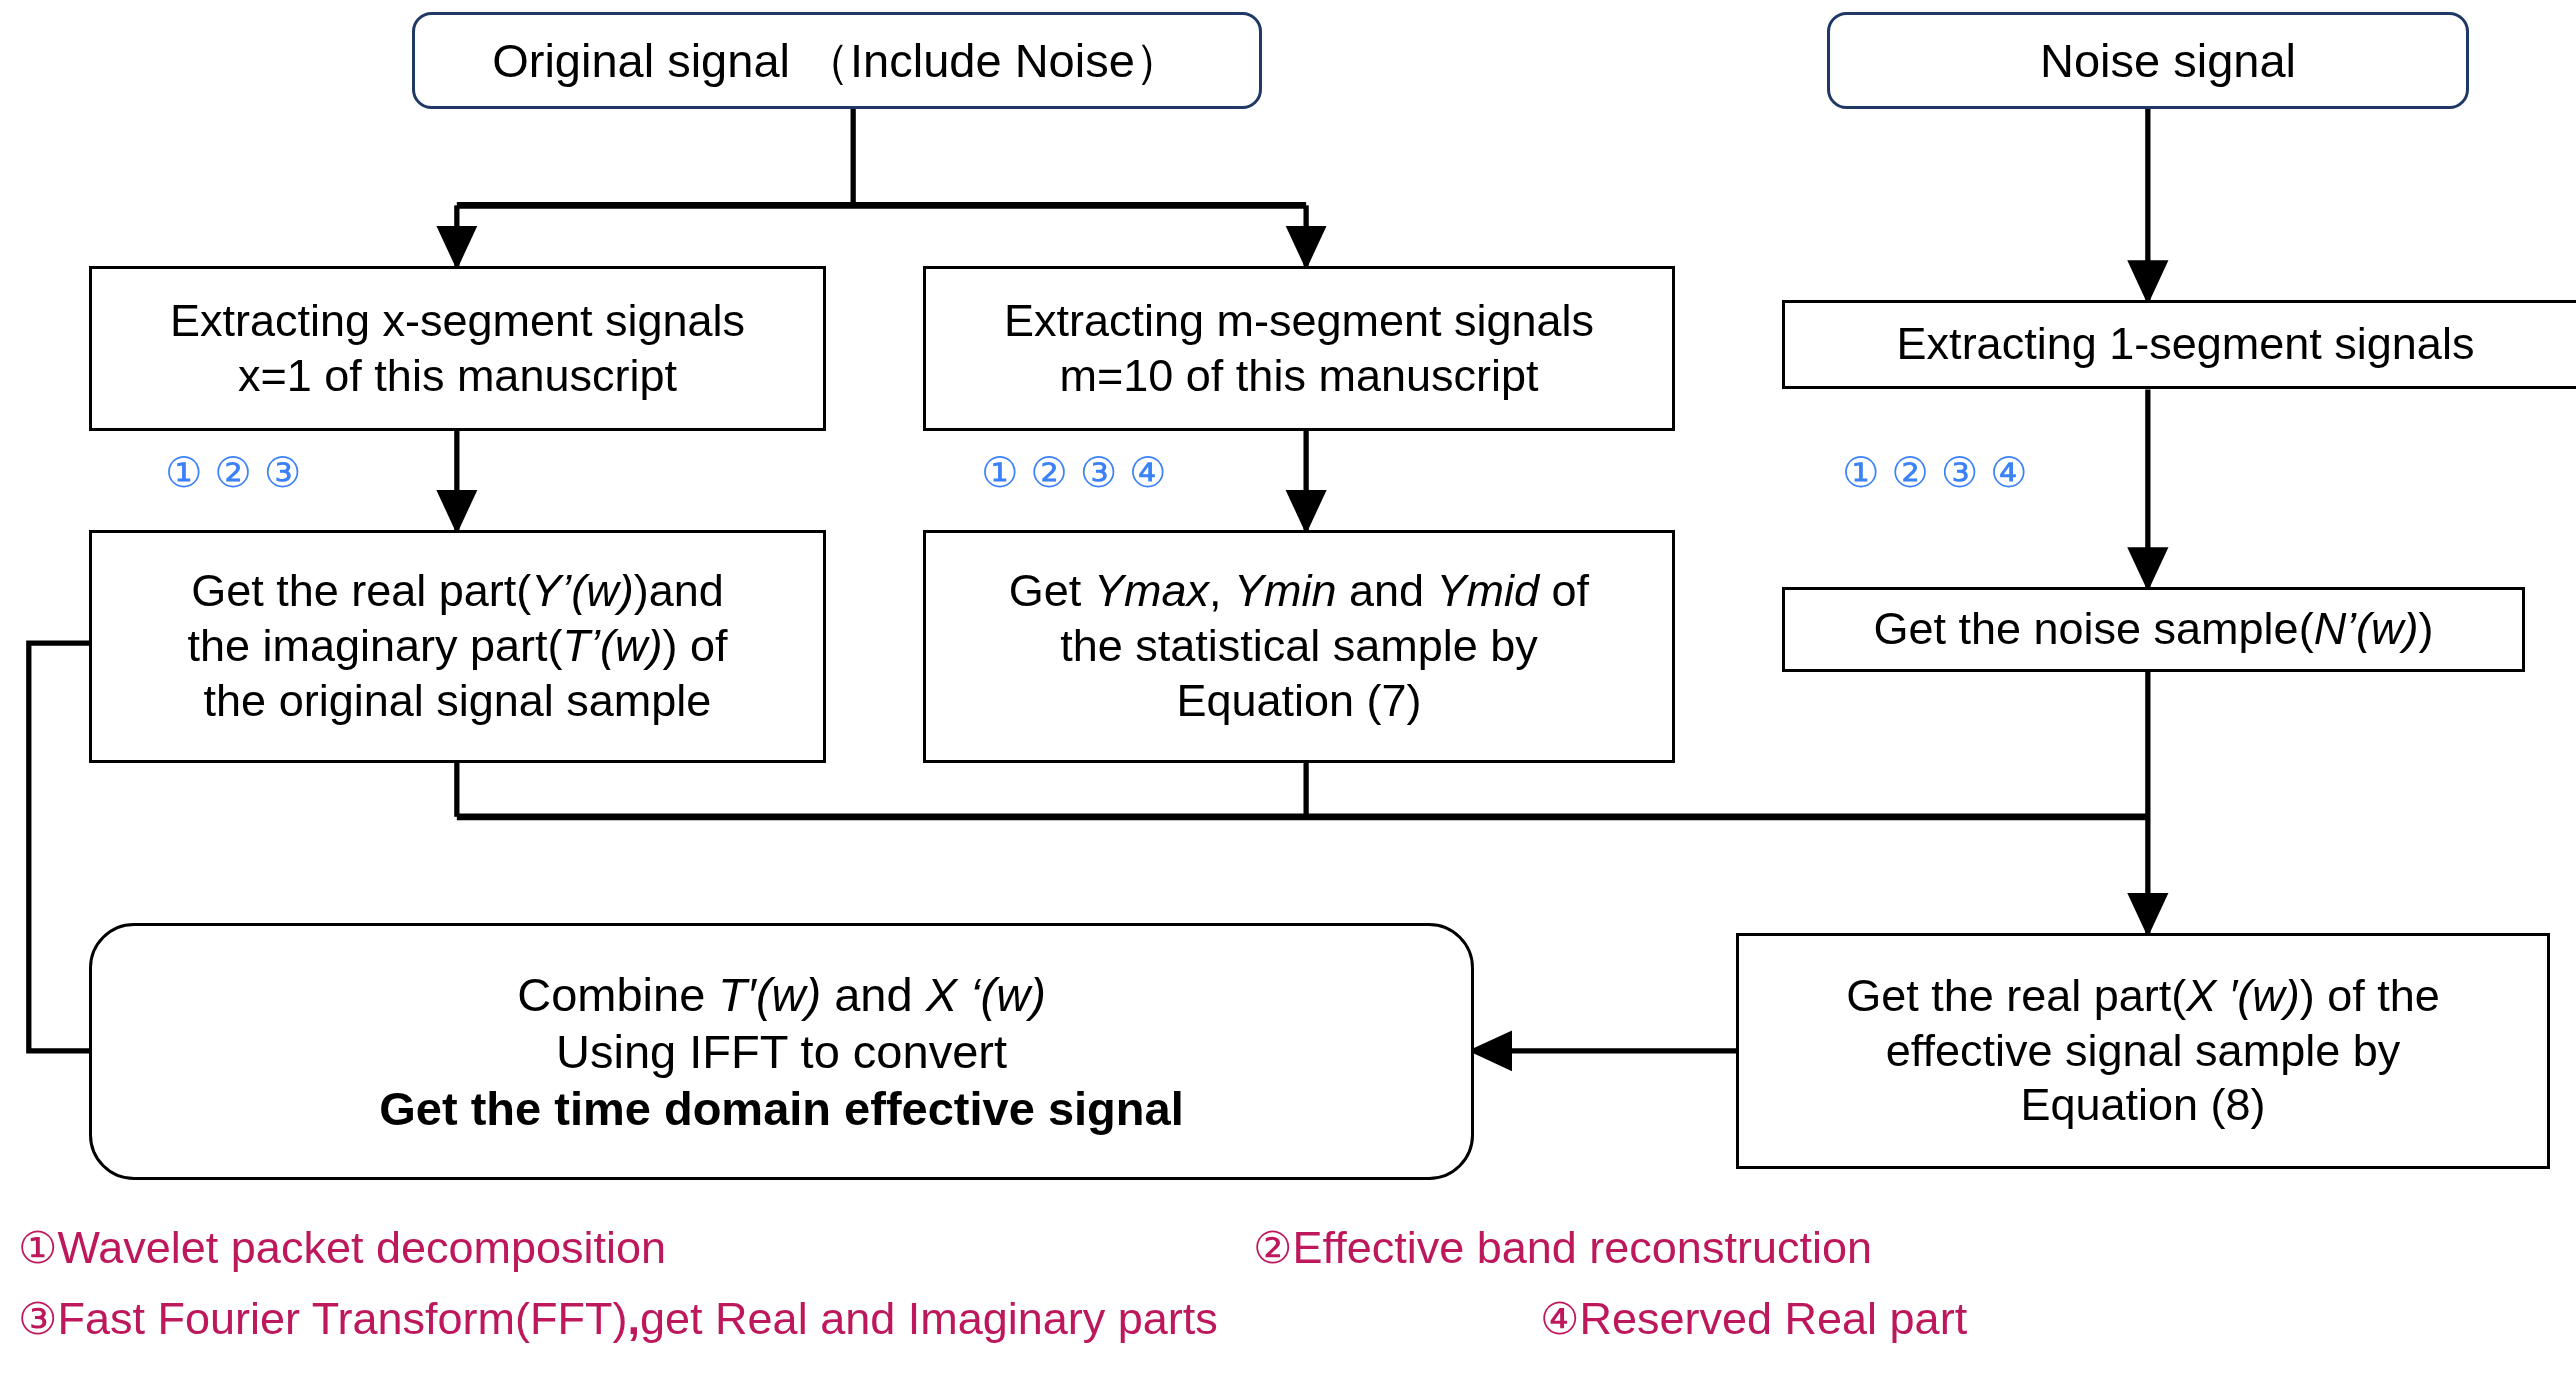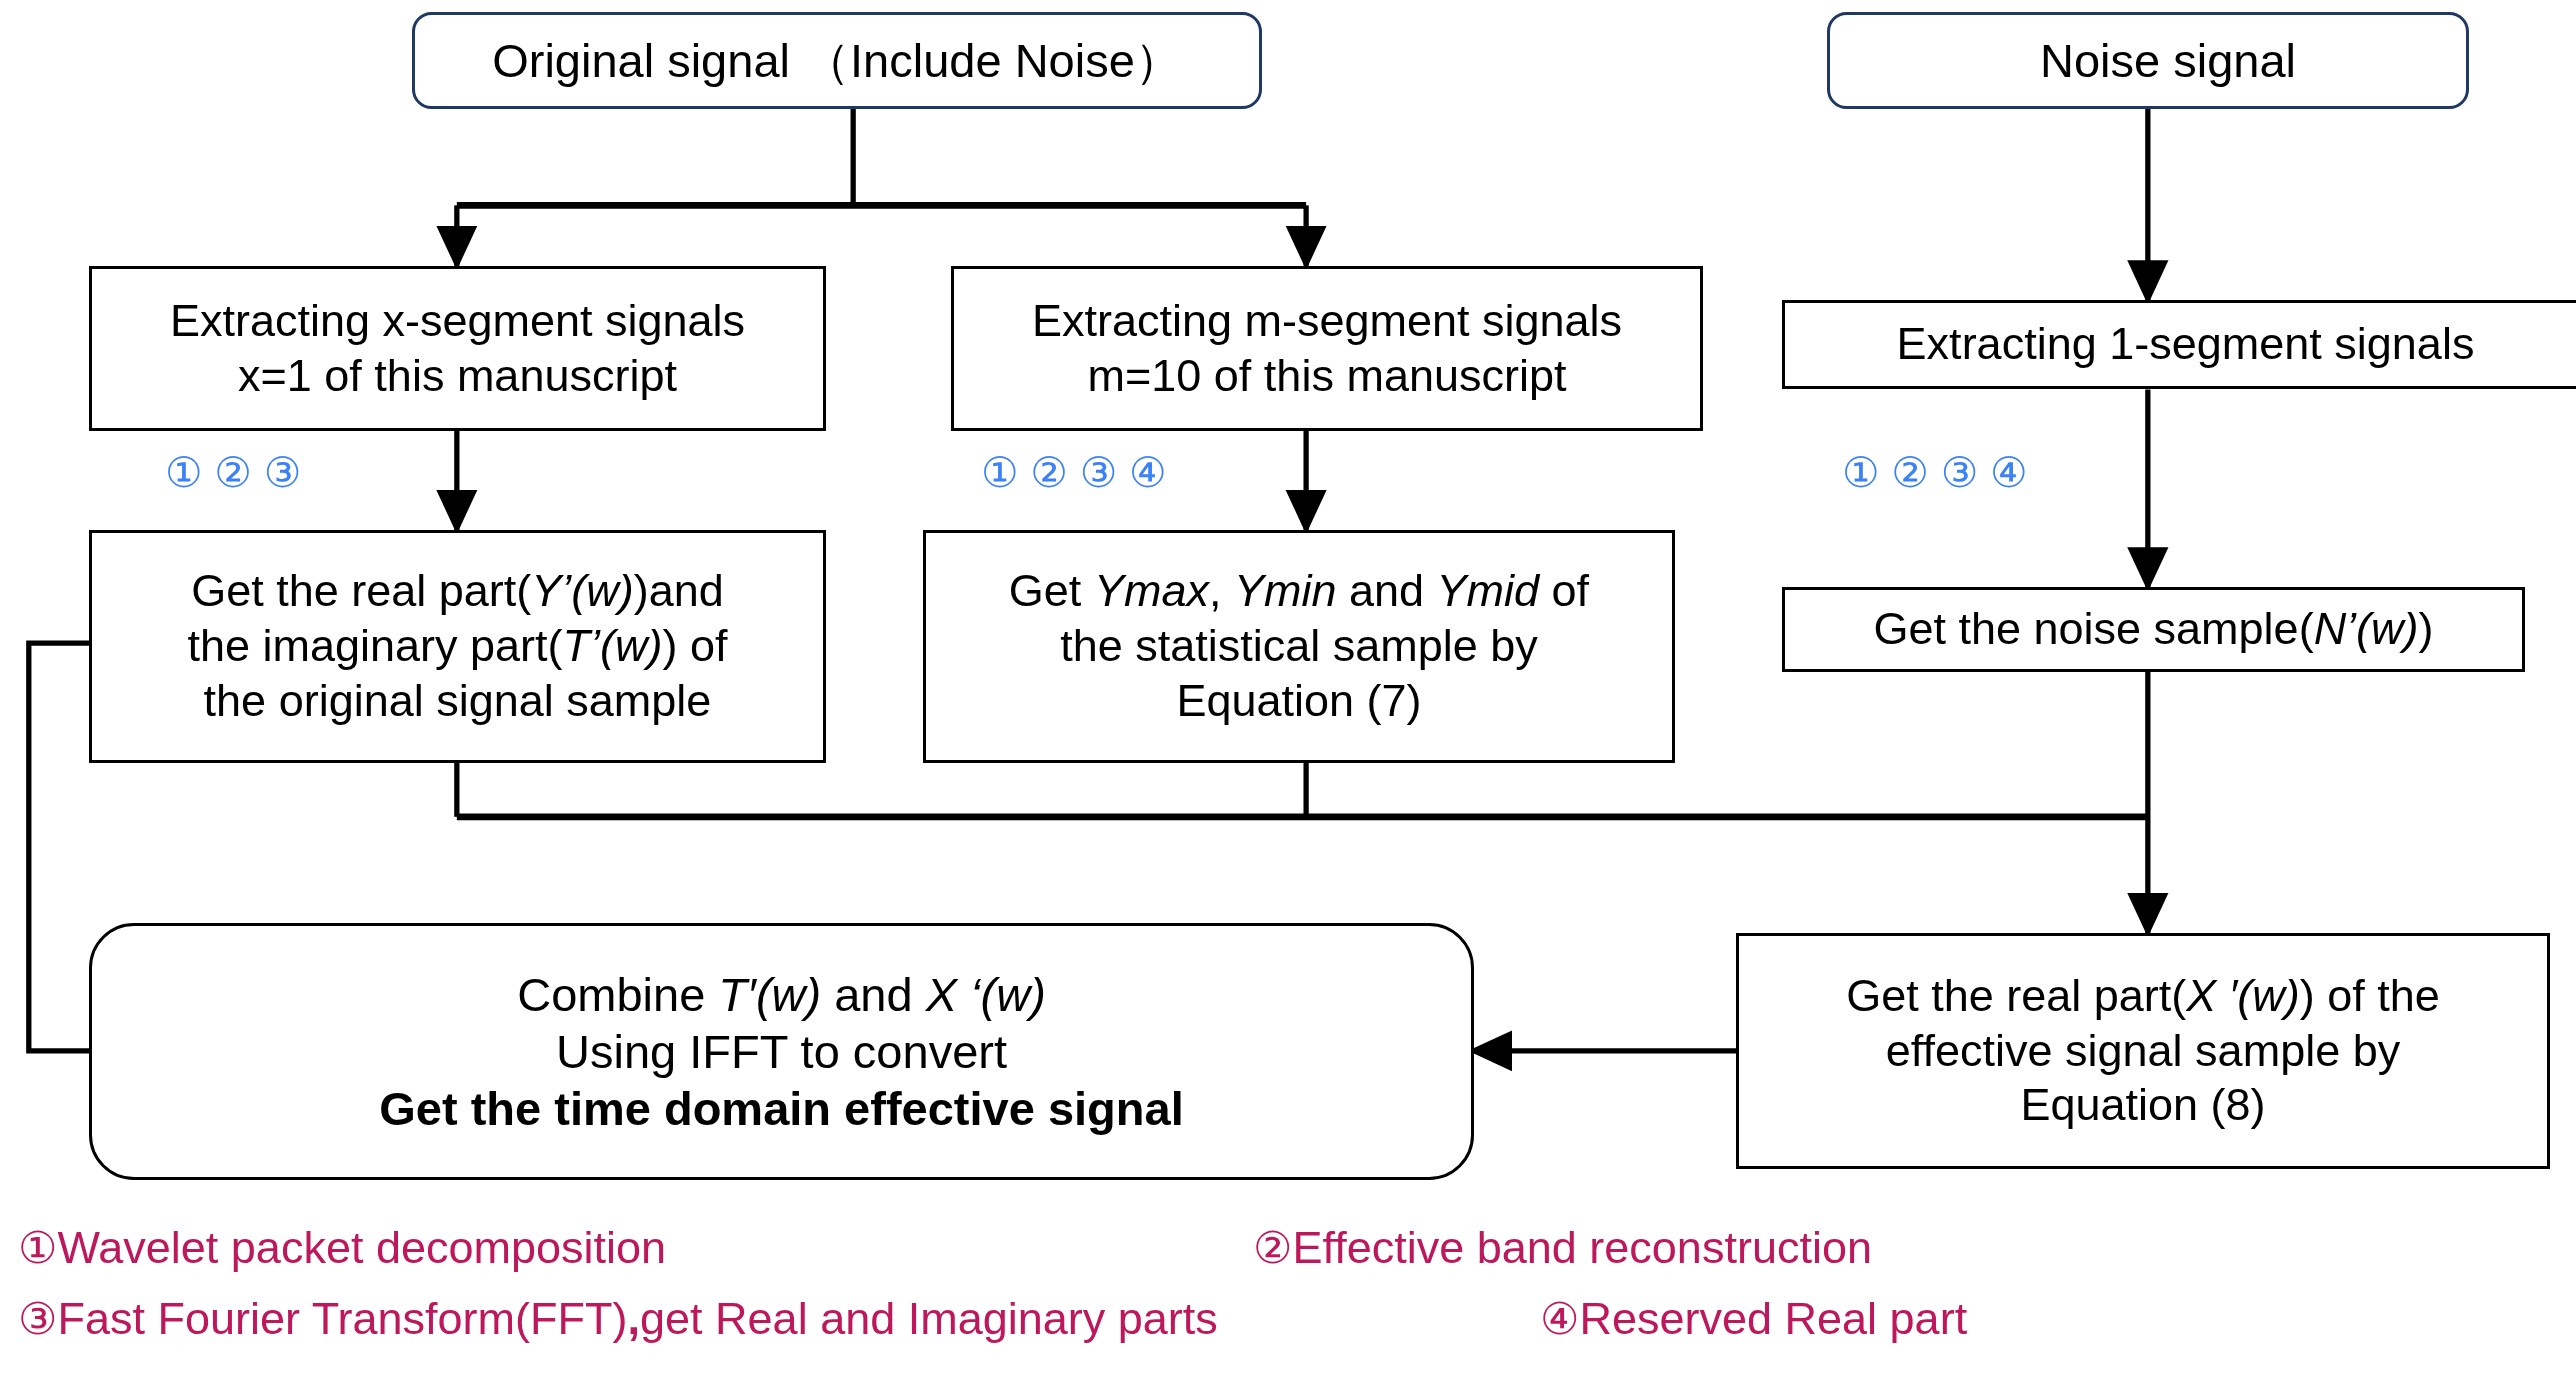--- a/index.html
+++ b/index.html
@@ -118,21 +118,21 @@
     <div class="inner t62">Noise signal</div>
   </div>
 
   <div class="node rect" style="left:89px; top:266px; width:737px; height:165px;justify-content:flex-end;">
     <div class="inner t60">
       <div>Extracting x-segment signals</div>
       <div>x=1 of this manuscript</div>
     </div>
   </div>
 
-  <div class="node rect" style="left:923px; top:266px; width:752px; height:165px;margin-left:28px;">
+  <div class="node rect" style="left:923px; top:266px; width:752px; height:165px;">
     <div class="inner t60">
       <div>Extracting m-segment signals</div>
       <div>m=10 of this manuscript</div>
     </div>
   </div>
 
   <div class="node rect" style="left:1782px; top:300px; width:807px; height:89px;">
     <div class="inner t60">Extracting 1-segment signals</div>
   </div>
 

